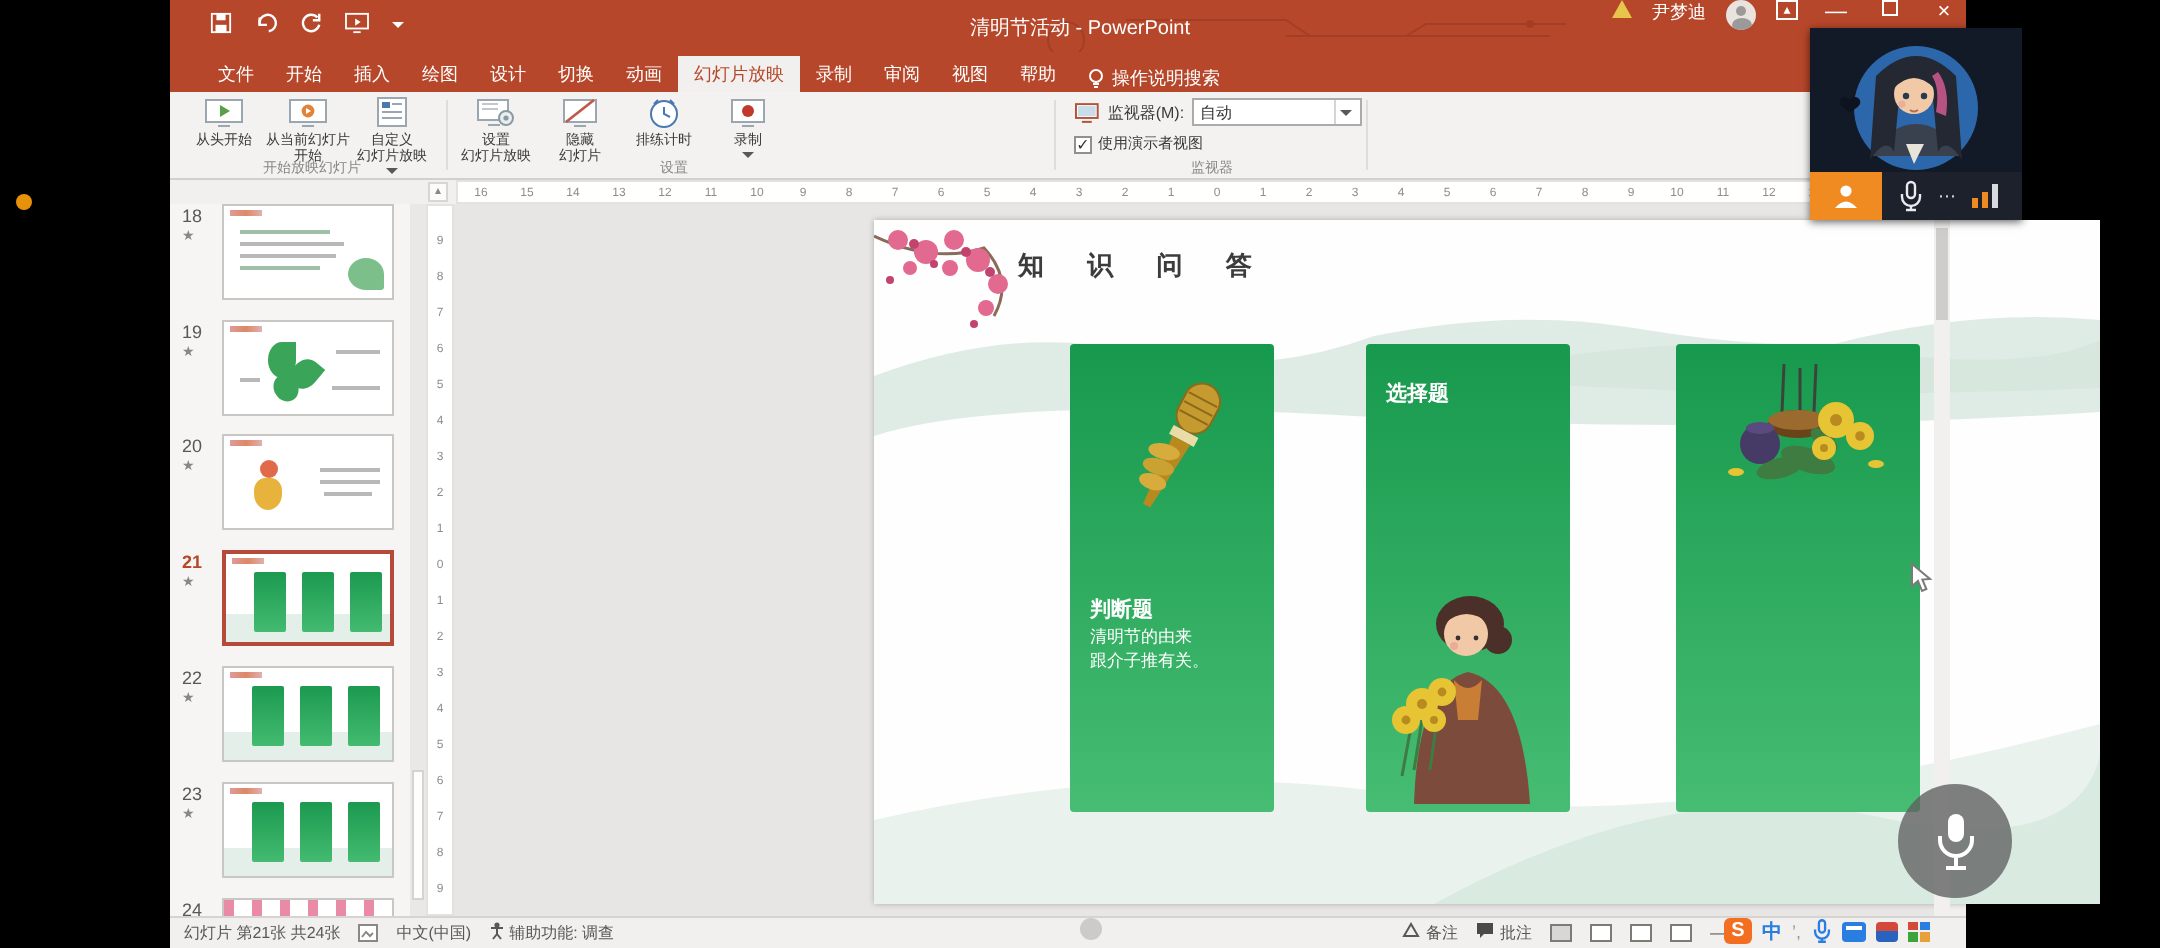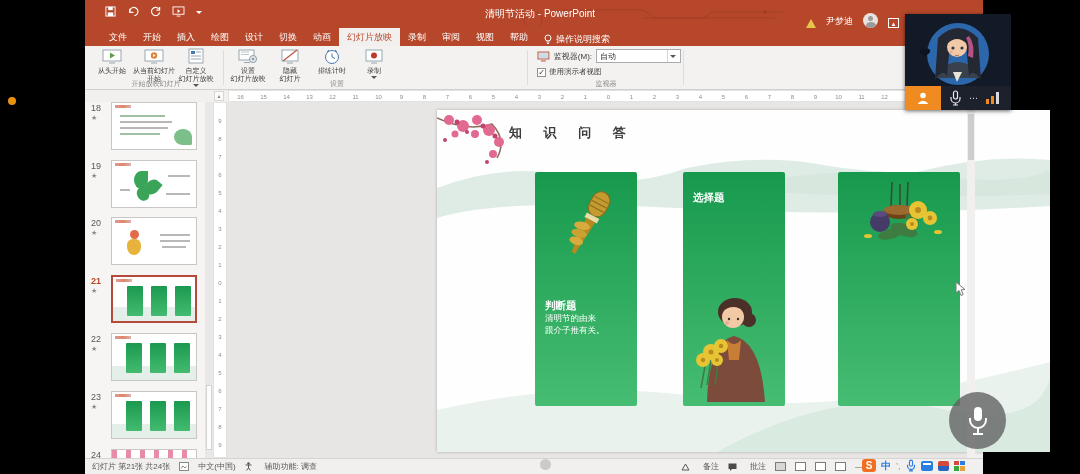--- a/index.html
+++ b/index.html
@@ -6,21 +6,21 @@
   body{background:#000;font-family:"Liberation Sans","DejaVu Sans",sans-serif;}
   #stage{position:relative;width:1080px;height:474px;background:#000;overflow:hidden}
   .win{position:absolute;left:85px;top:0;width:898px;height:474px;background:#f1f0ef}
 
   
   .titlebar{position:absolute;left:0;top:0;right:0;height:28px;background:#b7472a;color:#fff;overflow:hidden}
   .circuit{position:absolute;right:120px;top:4px;width:360px;height:22px;opacity:.35}
   .qat{position:absolute;left:20px;top:6px;display:flex;gap:11px;align-items:center}
   .qat svg{display:block}
   .tb-title{position:absolute;left:400px;top:7px;font-size:10px;color:#fff;white-space:nowrap}
-  .tb-right{position:absolute;right:2px;top:0;height:28px;display:flex;align-items:flex-end;gap:10px}
+  .tb-right{position:absolute;right:2px;top:0;height:28px;display:flex;align-items:flex-start;gap:10px}
   .warn-tri{width:0;height:0;border-left:5px solid transparent;border-right:5px solid transparent;border-bottom:9px solid #e6c54a}
   .tb-user{font-size:9px}
   .tb-avatar{width:15px;height:15px;border-radius:50%;background:#e9e2df;position:relative;overflow:hidden}
   .tb-avatar:before{content:"";position:absolute;left:5px;top:3px;width:5px;height:5px;border-radius:50%;background:#9a9a9a}
   .tb-avatar:after{content:"";position:absolute;left:2.5px;top:9px;width:10px;height:7px;border-radius:50%;background:#9a9a9a}
   .ribopt{width:11px;height:10px;border:1px solid #fff;font-size:7px;line-height:9px;text-align:center}
   .wbtn{font-size:11px;width:18px;text-align:center}
   .restore-box{width:8px;height:8px;border:1px solid #fff;margin:0 4px}
 
   
@@ -88,21 +88,21 @@
   .cimg{position:absolute}
   .slide-scroll{position:absolute;right:0;top:0;width:8px;height:356px;background:#f1f0ef}
   .slide-scroll .sthumb{position:absolute;left:1px;top:12px;width:6px;height:46px;background:#cfcdcb}
 
   
   .statusbar{position:absolute;left:0;bottom:0;right:0;height:16px;background:#f1f0ef;border-top:1px solid #d6d4d2;display:flex;align-items:center;font-size:8px;color:#5a5856}
   .sb-left{display:flex;align-items:center;gap:9px;padding-left:7px;white-space:nowrap}
   .sb-right{position:absolute;right:120px;display:flex;align-items:center;gap:9px;white-space:nowrap}
   .vico{width:11px;height:9px;border:1px solid #7d7b78;background:#fff}
   .vico.on{background:#d9d7d5}
-  .sb-ico{display:flex;align-items:center;gap:13px}
+  .sb-ico{display:flex;gap:3px}
 
   
   .webcam{position:absolute;left:905px;top:14px;width:106px;height:96px;background:#141c29;box-shadow:0 1px 4px rgba(0,0,0,.6)}
   .cam-bar{position:absolute;left:0;bottom:0;right:0;height:24px;display:flex;align-items:center;background:rgba(30,34,43,.92)}
   .cam-person{width:36px;height:24px;background:#ef8b21;display:flex;align-items:center;justify-content:center}
   .cam-tools{flex:1;display:flex;align-items:center;gap:7px;padding-left:8px}
   .dots{color:#cfd2d6;font-size:9px;letter-spacing:1px}
   .bars{display:flex;align-items:flex-end;gap:2px}
   .bars i{display:block;width:3px;background:#ef8b21}
   .bars i.b3{background:#d8dadd}

